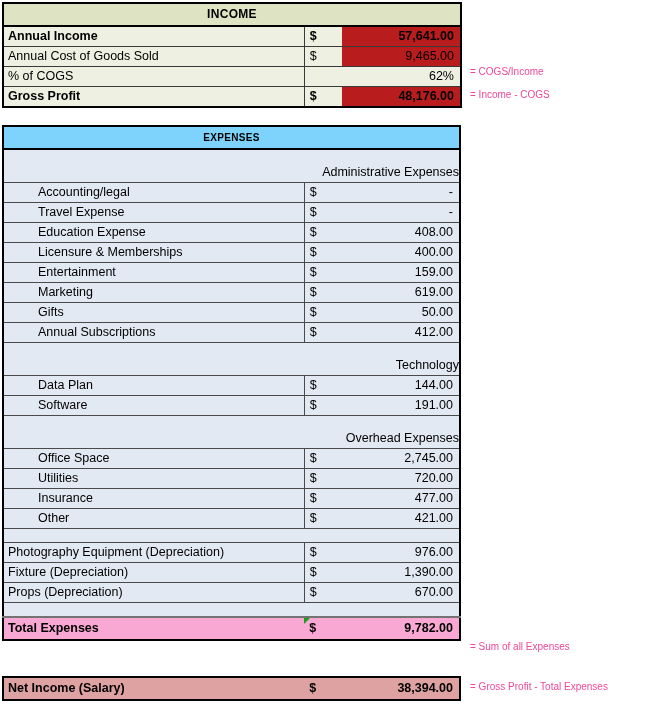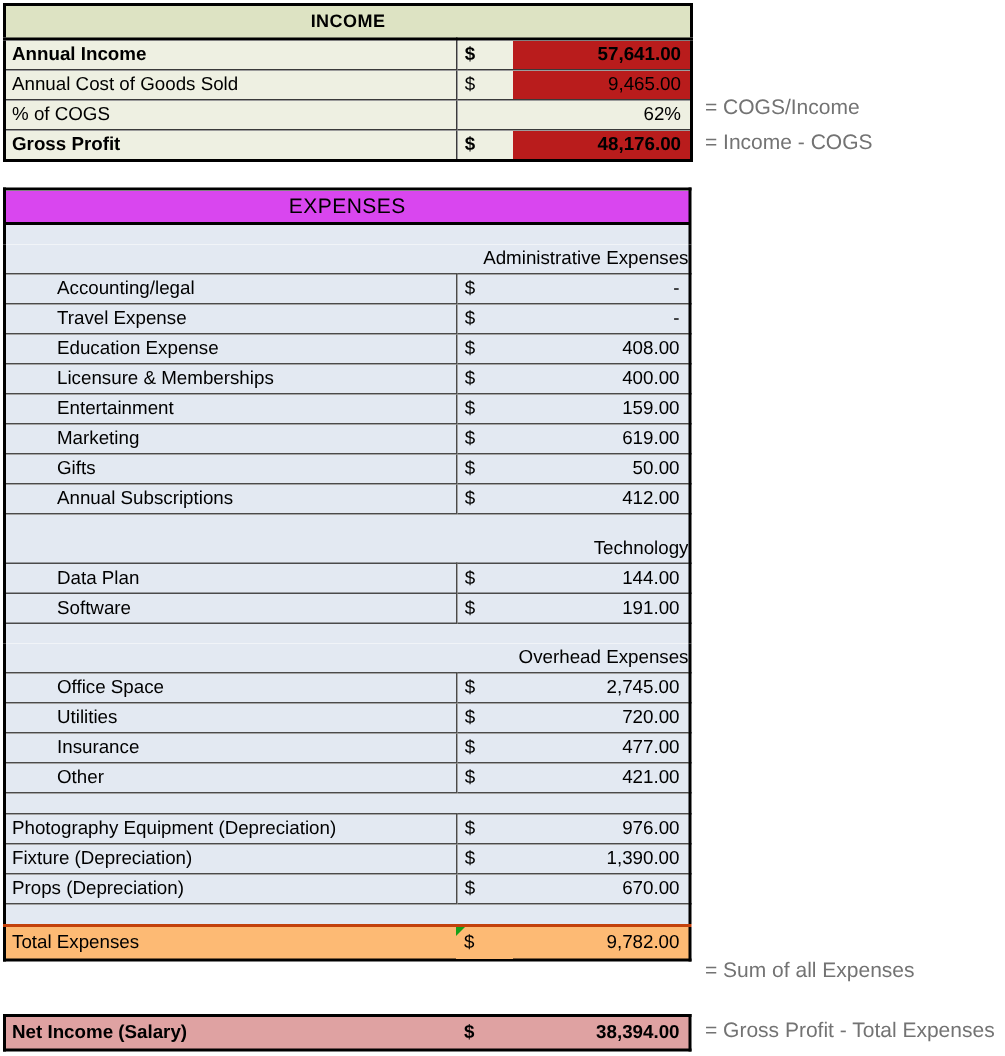--- a/index.html
+++ b/index.html
@@ -84,24 +84,24 @@
   #expenses-block {
     left: 2px;
     top: 125px;
     width: 459px;
     border: 2px solid #000000;
   }
   #expenses-block td {
     background: #e3e9f2;
   }
   #expenses-block .hdr {
-    background: #d946ef;
+    background: #7dd3fc;
     text-align: center;
-    font-weight: normal;
-    font-size: 14px;
+    font-weight: bold;
+    font-size: 10px;
     height: 21px;
     line-height: 21px;
     letter-spacing: .3px;
     border-bottom: 2px solid #000000;
   }
   #expenses-block .section {
     padding-left: 4px;
     text-align: right;
   }
   #expenses-block .item {
@@ -127,23 +127,23 @@
   #expenses-block .secrow td { border-top: none; }
   #expenses-block .blankrow td {
     border-top: 1px solid #4a4a4a;
     height: 13px;
     line-height: 13px;
   }
   #expenses-block .blankrow-nb td { border-top: none; }
 
   
   #expenses-block tr.total td {
-    background: #fdba74;
-    font-weight: normal;
-    border-top: 2px solid #c2410c;
+    background: #f9a8d4;
+    font-weight: bold;
+    border-top: 2px solid #737373;
     height: 21px;
     line-height: 21px;
   }
   #expenses-block tr.total .item-flat { border-right: none; }
 
   .err-flag {
     position: relative;
   }
   .err-flag .tri {
     position: absolute;
@@ -169,24 +169,24 @@
     line-height: 21px;
   }
   #net-block .lbl { padding-left: 4px; }
   #net-block .cur { padding-left: 5px; text-align: left; }
   #net-block .val { padding-right: 6px; text-align: right; }
 
   
   .note {
     position: absolute;
     left: 470px;
-    font-size: 14px;
+    font-size: 10px;
     line-height: 19px;
     white-space: nowrap;
-    color: #737373;
+    color: #ec4899;
   }
   #note-cogs   { top: 62px; }
   #note-gross  { top: 85px; }
   #note-total  { top: 637px; }
   #note-net    { top: 677px; }
 </style>
 </head>
 <body>
 
 <div class="sheet">

